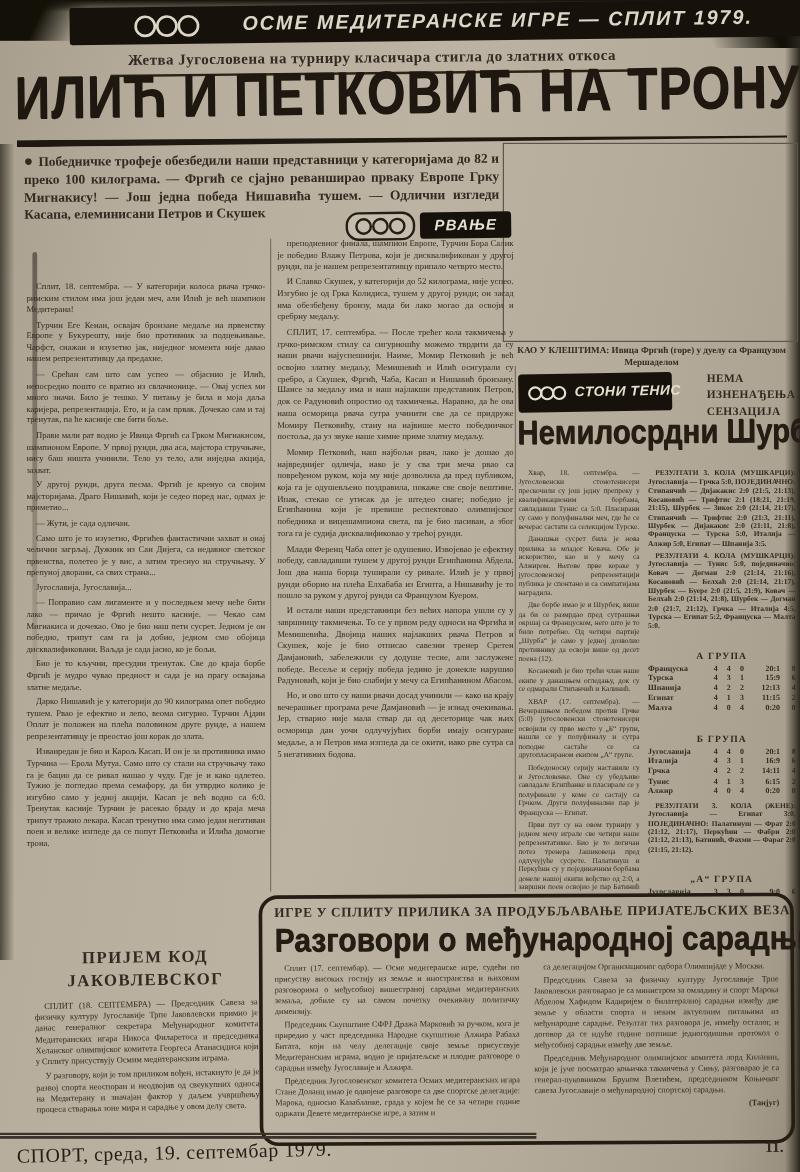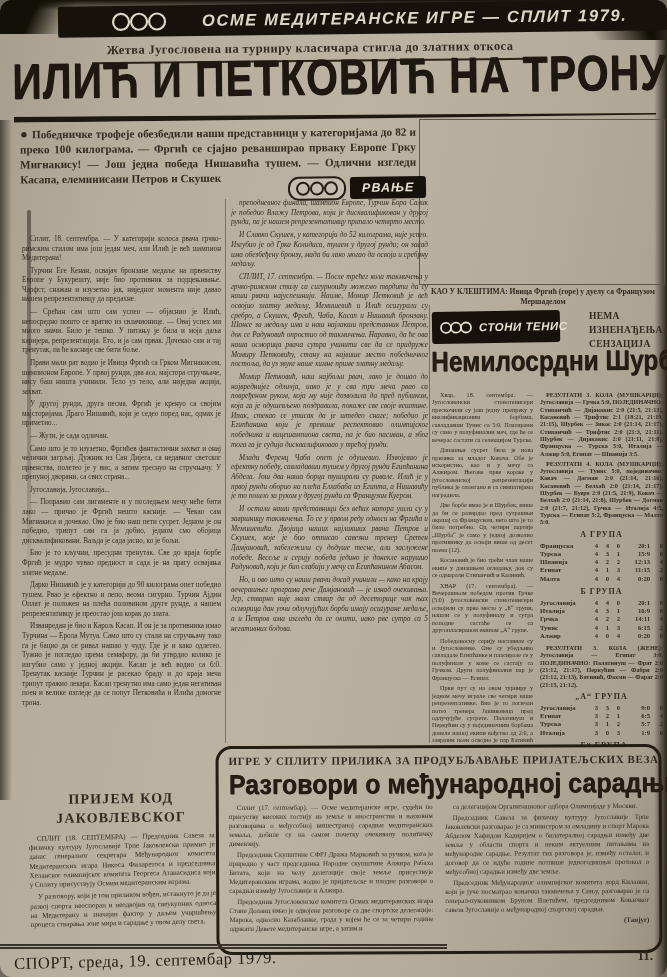--- a/index.html
+++ b/index.html
@@ -1,18 +1,18 @@
 <!DOCTYPE html>
 <html><head>
 <meta charset="utf-8">
 <style>
   html,body{margin:0;padding:0;background:#6f685c;}
   .page{position:relative;width:667px;height:977px;margin:0 auto;overflow:hidden;
     background:linear-gradient(100deg,#a79e8d 0%,#b6ad9c 18%,#bcb3a2 45%,#b4ab9a 70%,#a89f8e 92%,#958c7b 100%);
-    font-family:"Liberation Serif",serif;color:#322b21;border-radius:12px;}
+    font-family:"Liberation Serif",serif;color:#322b21;}
   
   .edge{position:absolute;pointer-events:none;}
   .edge-top{left:0;top:0;width:667px;height:10px;background:linear-gradient(180deg,#141109 0%,rgba(20,17,9,.55) 60%,transparent 100%);}
   .edge-left{left:0;top:120px;width:12px;height:680px;background:linear-gradient(90deg,rgba(25,21,14,.65),transparent);}
   .edge-right{right:0;top:0;width:13px;height:977px;background:linear-gradient(270deg,#2a251c 0%,rgba(42,37,28,.45) 55%,transparent 100%);}
   .edge-corner-tl{left:0;top:0;width:95px;height:34px;background:linear-gradient(115deg,#131007 35%,transparent 70%);}
   .edge-corner-tr{right:0;top:0;width:120px;height:40px;background:linear-gradient(245deg,#131007 25%,transparent 65%);}
   .crease{left:27px;top:210px;width:4px;height:375px;background:linear-gradient(180deg,rgba(30,25,17,.5),rgba(30,25,17,.15) 80%,transparent);border-radius:2px;}
   .vrule{position:absolute;width:1px;background:rgba(70,62,50,.55);}
   
@@ -60,25 +60,25 @@
     font-weight:bold;font-size:11.5px;letter-spacing:.5px;white-space:nowrap;}
   .tt-overline{position:absolute;left:589px;top:310px;width:98px;font-size:9.5px;font-weight:bold;
     text-align:left;line-height:1.45;letter-spacing:.3px;}
   .tt-headline{position:absolute;left:431px;top:347px;width:232px;margin:0;
     font-family:"Liberation Sans",sans-serif;font-weight:800;font-size:24.5px;color:#241d13;
     white-space:nowrap;transform:scaleY(1.15) rotate(-.4deg);text-shadow:.5px .5px 0 #241d13;}
   
   .col{position:absolute;text-align:justify;overflow:hidden;}
   .col p{margin:0 0 3px;text-indent:8px;}
   .col-1{left:22px;top:199px;width:199px;height:586px;font-size:7.2px;line-height:1.33;margin-top:36px;}
-  .col-2{left:231px;top:198px;width:197px;height:546px;font-size:7.3px;line-height:1.33;font-style:italic;}
+  .col-2{left:231px;top:198px;width:197px;height:546px;font-size:7.3px;line-height:1.33;}
   .col3-left{left:432px;top:391px;width:101px;height:354px;font-size:6.2px;line-height:1.2;}
   .col3-right{position:absolute;left:540px;top:391px;width:123px;height:354px;overflow:hidden;}
   .col3-right .results p{margin:0 0 3px;font-size:6.2px;line-height:1.18;font-weight:bold;text-align:justify;text-indent:6px;}
-  .standings{margin:4px 0 4px;}
+  .standings{margin:16px 0 4px;}
   .standings .ttl{text-align:center;font-weight:bold;font-size:8px;letter-spacing:1px;margin:2px 0 3px;}
   .trow{display:flex;font-size:6.6px;font-weight:bold;line-height:1.25;}
   .trow .tteam{flex:1 1 auto;text-align:left;}
   .trow .tn{width:11px;text-align:right;}
   .trow .tsc{width:30px;text-align:right;}
   .trow .tp{width:13px;text-align:right;}
   
   .reception-title{position:absolute;left:28px;top:790px;width:186px;text-align:center;
     font-size:14px;font-weight:bold;letter-spacing:1.2px;line-height:1.35;transform:rotate(-.8deg);}
   .reception-body{left:30px;top:833px;width:186px;height:128px;font-size:7.1px;line-height:1.3;transform:rotate(-1.2deg);}

